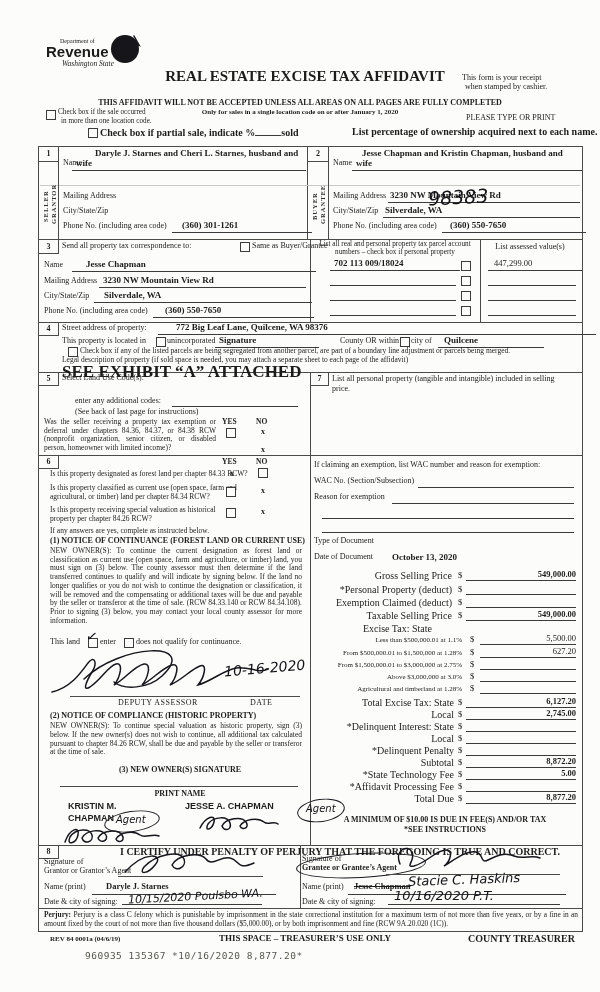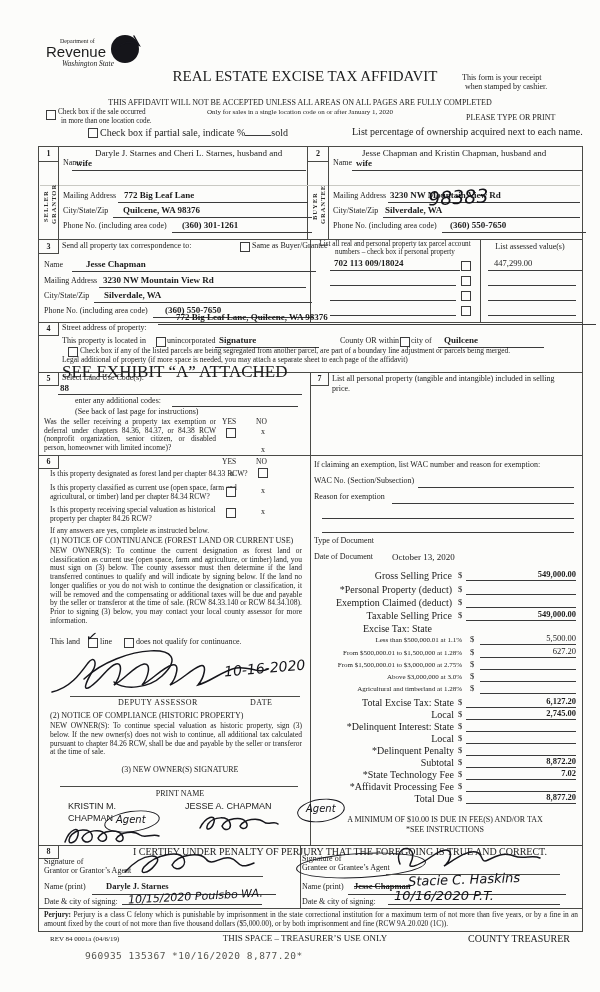--- a/index.html
+++ b/index.html
@@ -1,20 +1,20 @@
 <!DOCTYPE html>
 <html><head>
 <meta charset="utf-8">
 <style>
   html,body{margin:0;padding:0;background:#e8e8e5;}
   .page{position:relative;width:600px;height:992px;background:#fcfcfa;color:#1c1c1c;
         font-family:"Liberation Serif",serif;overflow:hidden;}
   .t{position:absolute;white-space:nowrap;line-height:1.05;}
   .p{position:absolute;white-space:normal;text-align:justify;}
-  .b{font-weight:normal;}
+  .b{font-weight:bold;}
   .c{text-align:center;}
   .s6{font-size:6px}.s7{font-size:7px}.s72{font-size:7.2px}
   .s75{font-size:7.5px}.s8{font-size:8px}.s85{font-size:10px}.s9{font-size:9px}.s105{font-size:10.5px}.s11{font-size:17px}.s15{font-size:15px}
   .line{position:absolute;height:1px;background:#4a4a46;}
   .glite{position:absolute;height:1px;background:#c9c9c3;}
   .vline{position:absolute;width:1px;background:#4a4a46;}
   .box{position:absolute;border:1px solid #4a4a46;}
   .numbox{position:absolute;border:1px solid #4a4a46;text-align:center;
           font-size:8px;font-weight:bold;background:transparent;}
   .cb{position:absolute;width:8px;height:8px;border:1px solid #3b3b3b;background:#fdfdfc;}
@@ -83,24 +83,22 @@
   <div class="numbox" style="left:38px;top:146px;width:19px;height:14px;line-height:14px">1</div>
   <span class="vtxt" style="left:42px;top:170px;height:52px">SELLER</span>
   <span class="vtxt" style="left:50px;top:166px;height:58px">GRANTOR</span>
   <div class="vline" style="left:58px;top:146px;height:93px"></div>
 
   <span class="t s8" style="left:63px;top:159px">Name</span>
   <span class="t b s9" style="left:95px;top:149px">Daryle J. Starnes and Cheri L. Starnes, husband and</span>
   <div class="fld" style="left:72px;top:158px;width:230px;height:12px;padding-left:4px"><span>wife</span></div>
 
   <span class="t s8" style="left:63px;top:192px">Mailing Address</span>
-  <div class="fld" style="left:118px;top:190px;width:184px;height:12px;padding-left:6px"><span>772 Big Leaf Lane</span></div>
 
   <span class="t s8" style="left:63px;top:207px">City/State/Zip</span>
-  <div class="fld" style="left:113px;top:205px;width:189px;height:12px;padding-left:10px"><span>Quilcene, WA 98376</span></div>
 
   <span class="t s8" style="left:63px;top:222px">Phone No. (including area code)</span>
   <div class="fld" style="left:172px;top:220px;width:130px;height:12px;padding-left:10px"><span>(360) 301-1261</span></div>
 
   <div class="numbox" style="left:307px;top:146px;width:20px;height:14px;line-height:14px">2</div>
   <span class="vtxt" style="left:311px;top:172px;height:48px">BUYER</span>
   <span class="vtxt" style="left:319px;top:166px;height:58px">GRANTEE</span>
   <div class="vline" style="left:328px;top:146px;height:93px"></div>
 
   <span class="t s8" style="left:333px;top:159px">Name</span>
@@ -143,39 +141,38 @@
   <span class="cb" style="left:461px;top:306px"></span>
 
   <span class="t s8 c" style="left:482px;top:243px;width:96px">List assessed value(s)</span>
   <div class="fld" style="left:488px;top:258px;width:88px;height:12px;padding-left:6px;font-weight:normal;font-size:8.5px"><span>447,299.00</span></div>
   <div class="fld" style="left:488px;top:273px;width:88px;height:12px"></div>
   <div class="fld" style="left:488px;top:288px;width:88px;height:12px"></div>
   <div class="fld" style="left:488px;top:303px;width:88px;height:12px"></div>
 
   <div class="numbox" style="left:38px;top:322px;width:19px;height:12px;line-height:12px">4</div>
   <span class="t s8" style="left:62px;top:324px">Street address of property:</span>
-  <div class="fld" style="left:158px;top:312px;width:420px;height:12px;padding-left:18px"><span>772 Big Leaf Lane, Quilcene, WA  98376</span></div>
+  <div class="fld" style="left:158px;top:322px;width:420px;height:12px;padding-left:18px"><span>772 Big Leaf Lane, Quilcene, WA  98376</span></div>
 
   <span class="t s8" style="left:62px;top:337px">This property is located in</span>
   <span class="cb" style="left:156px;top:337px"></span>
   <span class="t s8" style="left:167px;top:337px">unincorporated</span>
   <div class="fld" style="left:215px;top:335px;width:100px;height:12px;padding-left:4px"><span>Signature</span></div>
   <span class="t s8" style="left:340px;top:337px">County OR  within</span>
   <span class="cb" style="left:400px;top:337px"></span>
   <span class="t s8" style="left:411px;top:337px">city of</span>
   <div class="fld" style="left:438px;top:335px;width:100px;height:12px;padding-left:6px"><span>Quilcene</span></div>
 
   <span class="cb" style="left:68px;top:347px"></span>
   <span class="t s75" style="left:80px;top:347px">Check box if any of the listed parcels are being segregated from another parcel, are part of a boundary line adjustment or parcels being merged.</span>
-  <span class="t s75" style="left:62px;top:356px">Legal additional of property (if more space is needed, you may attach a separate sheet to each page of the affidavit)</span>
+  <span class="t s75" style="left:62px;top:356px">Legal description of property (if sold space is needed, you may attach a separate sheet to each page of the affidavit)</span>
   <span class="t b s11" style="left:62px;top:363px">SEE EXHIBIT “A” ATTACHED</span>
 
   <div class="numbox" style="left:38px;top:372px;width:19px;height:12px;line-height:12px">5</div>
   <span class="t s8" style="left:62px;top:374px">Select Land Use Code(s):</span>
-  <div class="fld" style="left:58px;top:383px;width:242px;height:11px;padding-left:2px"><span>88</span></div>
   <span class="t s8" style="left:75px;top:397px">enter any additional codes:</span>
   <div class="fld" style="left:172px;top:395px;width:126px;height:11px"></div>
   <span class="t s8" style="left:75px;top:408px">(See back of last page for instructions)</span>
 
   <span class="t b s75" style="left:222px;top:418px">YES</span>
   <span class="t b s75" style="left:256px;top:418px">NO</span>
   <span class="p s75" style="left:44px;top:418px;width:172px;line-height:8.6px">Was the seller receiving a property tax exemption or deferral under chapters 84.36, 84.37, or 84.38 RCW (nonprofit organization, senior citizen, or disabled person, homeowner with limited income)?</span>
   <span class="cb" style="left:226px;top:428px"></span>
   <span class="t b s8" style="left:261px;top:428px">x</span>
   <span class="p s75" style="left:44px;top:429px;width:172px;line-height:8.6px;top:429px"></span>
@@ -206,21 +203,21 @@
   <span class="cb" style="left:226px;top:508px"></span>
   <span class="t b s8" style="left:261px;top:508px">x</span>
 
   <span class="t s75" style="left:50px;top:527px">If any answers are yes, complete as instructed below.</span>
   <span class="t b s8" style="left:50px;top:537px">(1) NOTICE OF CONTINUANCE (FOREST LAND OR CURRENT USE)</span>
   <span class="p s75" style="left:50px;top:547px;width:252px;line-height:8.7px">NEW OWNER(S): To continue the current designation as forest land or classification as current use (open space, farm and agriculture, or timber) land, you must sign on (3) below.  The county assessor must then determine if the land transferred continues to qualify and will indicate by signing below.  If the land no longer qualifies or you do not wish to continue the designation or classification, it will be removed and the compensating or additional taxes will be due and payable by the seller or transferor at the time of sale.  (RCW 84.33.140 or RCW 84.34.108). Prior to signing (3) below, you may contact your local county assessor for more information.</span>
 
   <span class="t s8" style="left:50px;top:638px">This land</span>
   <span class="cb" style="left:88px;top:638px"></span>
   <span class="hw" style="left:86px;top:628px;font-size:14px;transform:rotate(10deg);font-weight:bold">✓</span>
-  <span class="t s8" style="left:100px;top:638px">line</span>
+  <span class="t s8" style="left:100px;top:638px">enter</span>
   <span class="cb" style="left:124px;top:638px"></span>
   <span class="t s8" style="left:136px;top:638px">does not qualify for continuance.</span>
 
   <svg class="sig" style="left:50px;top:652px" width="220" height="46" viewBox="0 0 220 46">
     <path d="M2,40 C20,36 30,22 38,11 C44,3 48,10 42,20 C36,30 32,40 40,35 C52,27 58,14 66,12 C74,10 70,26 64,33 C74,28 84,14 94,12 C102,11 98,26 92,33 C102,28 112,16 122,13 C131,10 126,27 120,33 C132,28 140,18 150,14 C158,11 154,26 148,33 C160,30 174,18 186,16 C200,14 208,22 218,17"></path>
     <path d="M34,27 C70,-8 150,-12 112,24 C98,37 74,38 64,30"></path>
   </svg>
   <span class="hw" style="left:224px;top:660px;font-size:14px;transform:rotate(-5deg)">10-16-2020</span>
   <div class="line" style="left:70px;top:696px;width:230px"></div>
   <span class="t s8" style="left:118px;top:699px;letter-spacing:.5px">DEPUTY ASSESSOR</span>
@@ -304,21 +301,21 @@
   <span class="dol" style="left:458px;top:733px">$</span>
   <div class="amtV" style="left:466px;top:732px;width:110px"><span></span></div>
   <span class="totL s85" style="top:745px">*Delinquent Penalty</span>
   <span class="dol" style="left:458px;top:745px">$</span>
   <div class="amtV" style="left:466px;top:744px;width:110px"><span></span></div>
   <span class="totL s85" style="top:757px">Subtotal</span>
   <span class="dol" style="left:458px;top:757px">$</span>
   <div class="amtV" style="left:466px;top:756px;width:110px"><span>8,872.20</span></div>
   <span class="totL s85" style="top:769px">*State Technology Fee</span>
   <span class="dol" style="left:458px;top:769px">$</span>
-  <div class="amtV" style="left:466px;top:768px;width:110px"><span>7.02</span></div>
+  <div class="amtV" style="left:466px;top:768px;width:110px"><span>5.00</span></div>
   <span class="totL s85" style="top:781px">*Affidavit Processing Fee</span>
   <span class="dol" style="left:458px;top:781px">$</span>
   <div class="amtV" style="left:466px;top:780px;width:110px"><span></span></div>
   <span class="totL s85" style="top:793px">Total Due</span>
   <span class="dol" style="left:458px;top:793px">$</span>
   <div class="amtV" style="left:466px;top:792px;width:110px"><span>8,877.20</span></div>
 
   <span class="t b s8 c" style="left:320px;top:816px;width:250px">A MINIMUM OF $10.00 IS DUE IN FEE(S) AND/OR TAX</span>
   <span class="t b s8 c" style="left:320px;top:826px;width:250px">*SEE INSTRUCTIONS</span>
 

